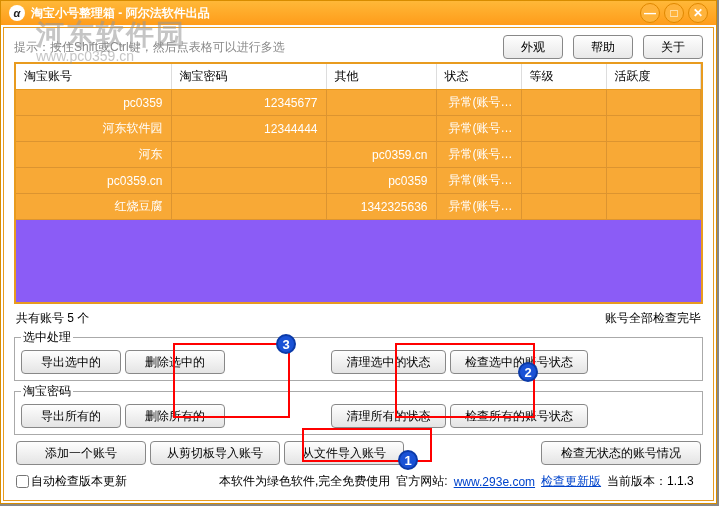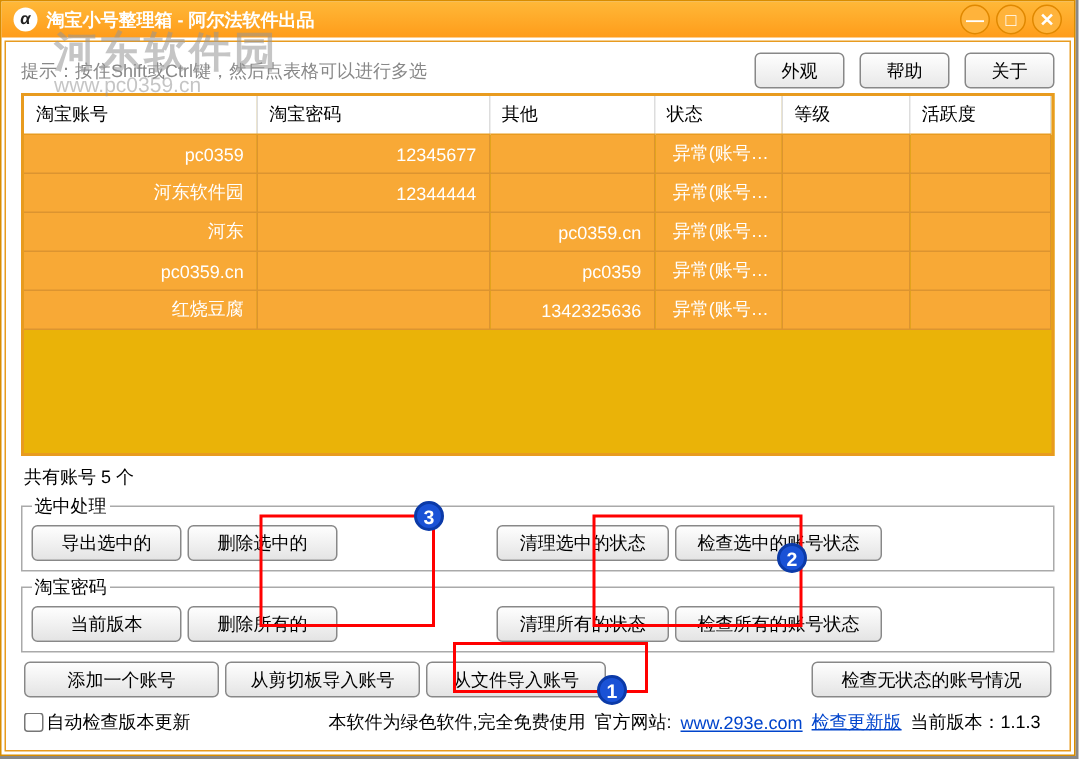--- a/index.html
+++ b/index.html
@@ -7,21 +7,21 @@
 .window { width: 717px; height: 504px; background: #fff; border: 1px solid #d88c00; display: flex; flex-direction: column; }
 .titlebar { height: 26px; background: linear-gradient(to bottom, #ffb838 0%, #ff9c1a 100%); display: flex; align-items: center; padding: 0 8px; color: #fff; font-weight: bold; }
 .titlebar .icon { width: 16px; height: 16px; border-radius: 50%; background: #fff; color: #222; display: flex; align-items: center; justify-content: center; font-size: 11px; margin-right: 6px; font-style: italic; font-weight: bold; }
 .titlebar .title { flex: 1; }
 .winbtns { display: flex; gap: 4px; }
 .winbtn { width: 20px; height: 20px; border-radius: 50%; background: #ffb33b; border: 1px solid #e08800; display: flex; align-items: center; justify-content: center; color: #fff; cursor: pointer; font-size: 12px; }
 .content { flex: 1; display: flex; flex-direction: column; padding: 4px 10px 10px 10px; border: 1px solid #e89b1f; margin: 2px; background: #fff; }
 .toprow { display: flex; align-items: center; height: 30px; }
 .hint { color: #888; flex: 1; font-size: 12px; }
 .topbtn { width: 60px; height: 24px; margin-left: 10px; background: linear-gradient(to bottom,#fefefe,#e8e8e8); border: 1px solid #888; border-radius: 4px; cursor: pointer; font-size: 12px; }
-.tablewrap { border: 2px solid #e89b1f; height: 242px; background: #eab308; overflow: hidden; }
+.tablewrap { border: 2px solid #e89b1f; height: 242px; background: #8b5cf6; overflow: hidden; }
 table { width: 100%; border-collapse: collapse; table-layout: fixed; }
 thead tr { background: #fff; }
 thead th { text-align: left; padding: 4px 8px; font-weight: normal; border-right: 1px solid #ddd; border-bottom: 1px solid #e89b1f; font-size: 12px; height: 22px; }
 tbody td { padding: 4px 8px; border-right: 1px solid #dc9430; border-bottom: 1px solid #dc9430; color: #fff; font-size: 12px; height: 22px; white-space: nowrap; overflow: hidden; }
 tbody tr { background: #f8a936; text-align: right; }
 .countrow { display: flex; margin-top: 6px; padding: 0 2px; }
 .countrow .left { flex: 1; }
 .countrow .right { }
 fieldset { border: 1px solid #aaa; margin-top: 2px; padding: 4px 6px 6px 6px; display: flex; align-items: center; gap: 4px; }
 legend { font-size: 12px; padding: 0 2px; }
@@ -121,34 +121,35 @@
               <td>1342325636</td>
               <td>异常(账号…</td>
               <td></td>
               <td></td>
             </tr>
           </tbody>
       </table>
     </div>
     <div class="countrow">
       <span class="left">共有账号 5 个</span>
+      <span class="right">账号全部检查完毕</span>
     </div>
     <fieldset>
       <legend>选中处理</legend>
       <button class="btn w1">导出选中的</button>
       <button class="btn w1">删除选中的</button>
       <span class="gap"></span>
         <span class="gap"></span>
         <span class="gap"></span>
       <button class="btn w2">清理选中的状态</button>
       <button class="btn w3">检查选中的账号状态</button>
     </fieldset>
     <fieldset>
       <legend>淘宝密码</legend>
-      <button class="btn w1">当前版本</button>
+      <button class="btn w1">导出所有的</button>
       <button class="btn w1">删除所有的</button>
       <span class="gap"></span>
         <span class="gap"></span>
         <span class="gap"></span>
       <button class="btn w2">清理所有的状态</button>
       <button class="btn w3">检查所有的账号状态</button>
     </fieldset>
     <div class="btnrow">
       <button class="btn w4">添加一个账号</button>
       <button class="btn w4">从剪切板导入账号</button>

